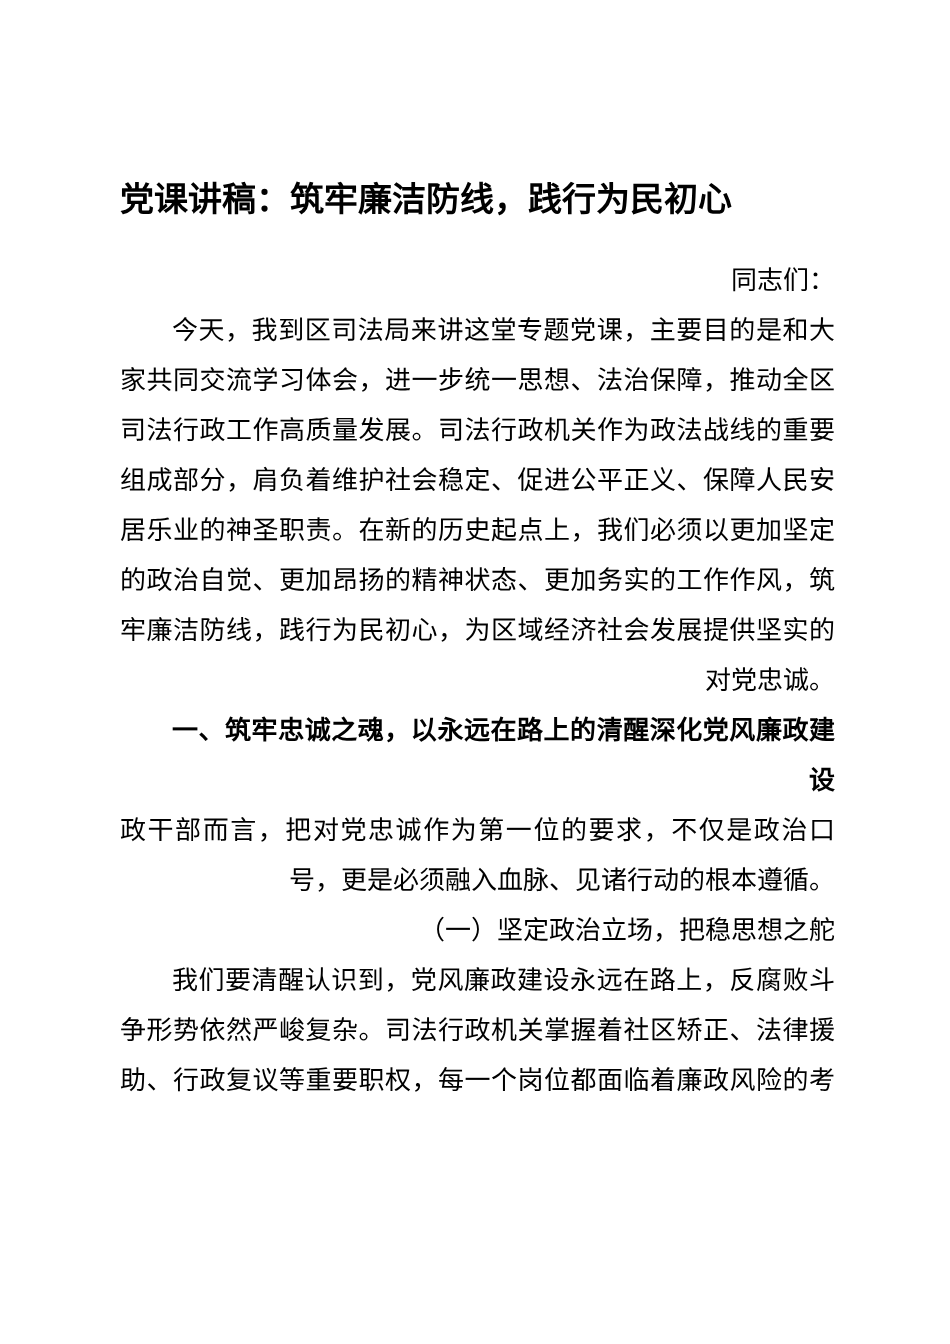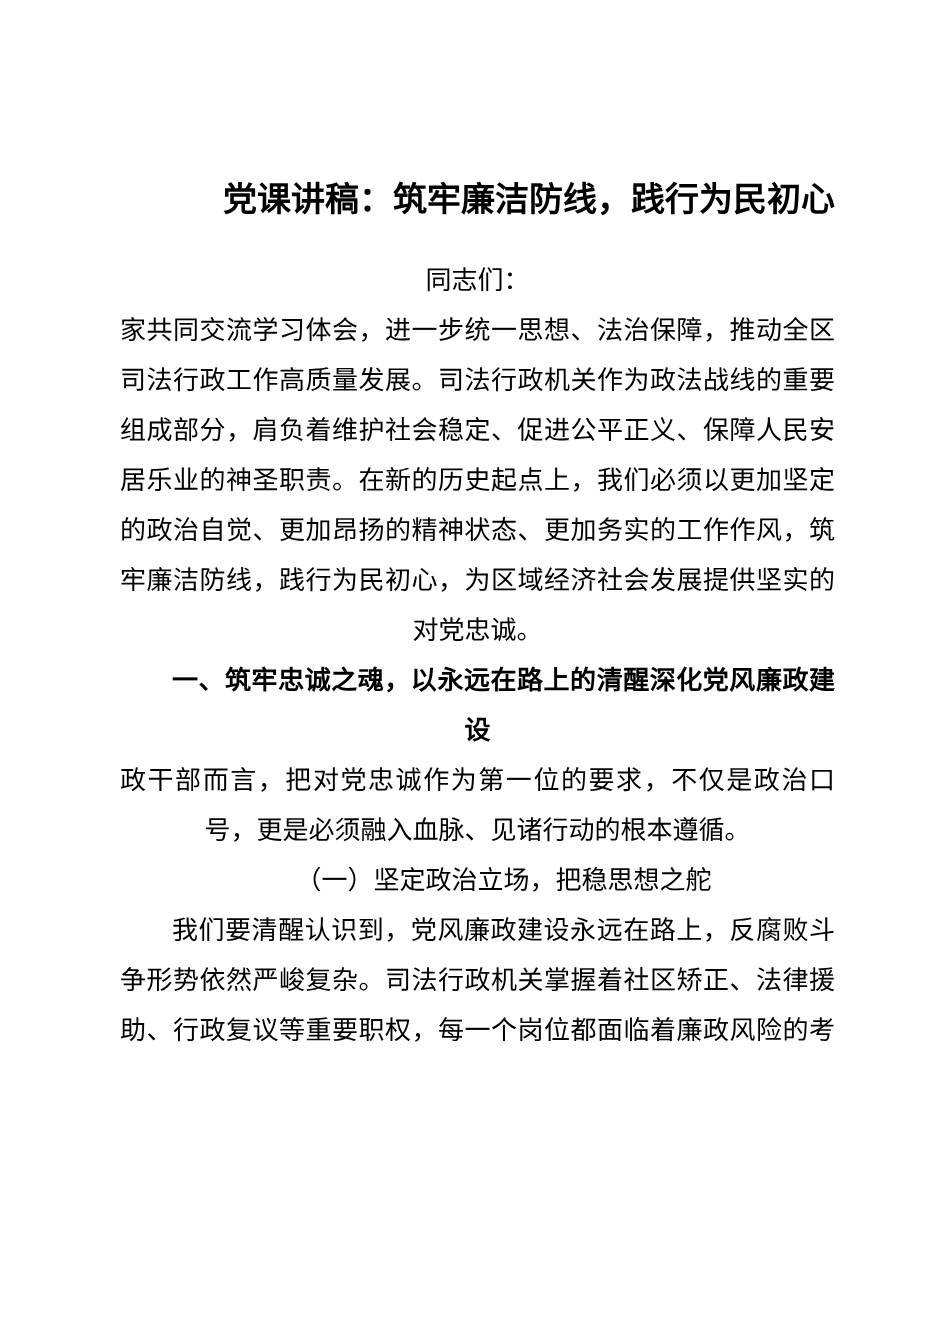--- a/index.html
+++ b/index.html
@@ -20,29 +20,29 @@
     position: absolute;
     left: 120px;
     top: 0;
     width: 715px;
   }
   .doc-title {
     margin: 172px 0 28px 0;
     font-size: 34px;
     line-height: 55px;
     font-weight: bold;
-    text-align: right;
+    text-align: left;
     white-space: nowrap;
   }
   .line {
     font-size: 26px;
     line-height: 50px;
     height: 50px;
     white-space: nowrap;
-    text-align: center;
+    text-align: right;
   }
   
   .line.fill {
     text-align: justify;
     text-align-last: justify;
   }
   .line.indent {
     text-indent: 52px;
   }
   .line.bold {
@@ -52,20 +52,21 @@
 </head>
 <body>
 
 <div class="page">
   <div class="content">
 
     <h1 class="doc-title">党课讲稿：筑牢廉洁防线，践行为民初心</h1>
 
     <div class="line">同志们：</div>
 
+    <div class="line indent fill">今天，我到区司法局来讲这堂专题党课，主要目的是和大</div>
     <div class="line fill">家共同交流学习体会，进一步统一思想、法治保障，推动全区</div>
     <div class="line fill">司法行政工作高质量发展。司法行政机关作为政法战线的重要</div>
     <div class="line fill">组成部分，肩负着维护社会稳定、促进公平正义、保障人民安</div>
     <div class="line fill">居乐业的神圣职责。在新的历史起点上，我们必须以更加坚定</div>
     <div class="line fill">的政治自觉、更加昂扬的精神状态、更加务实的工作作风，筑</div>
     <div class="line fill">牢廉洁防线，践行为民初心，为区域经济社会发展提供坚实的</div>
     <div class="line">对党忠诚。</div>
 
     <div class="line indent fill bold">一、筑牢忠诚之魂，以永远在路上的清醒深化党风廉政建</div>
     <div class="line bold">设</div>

